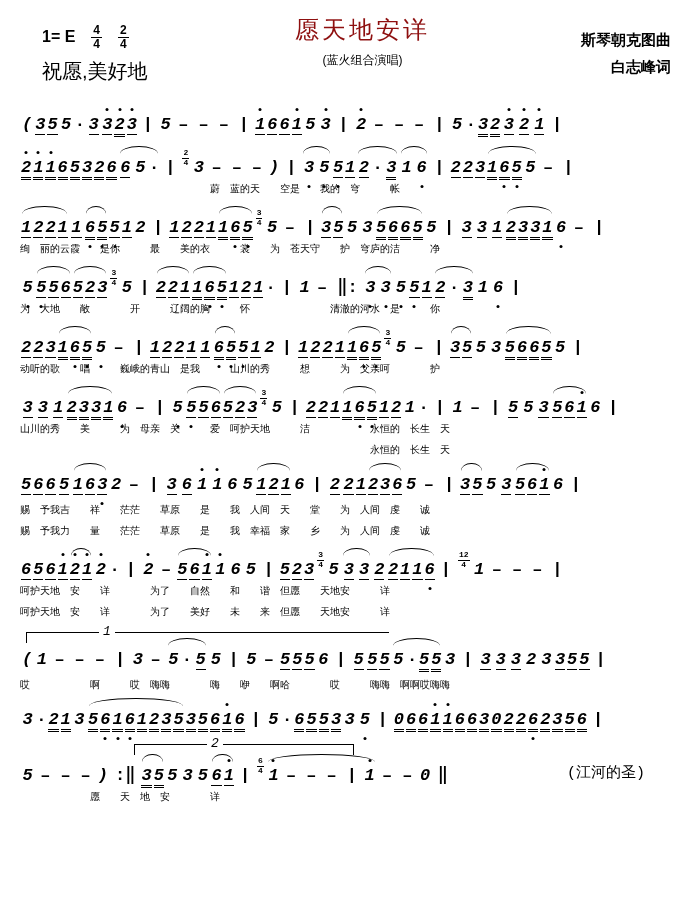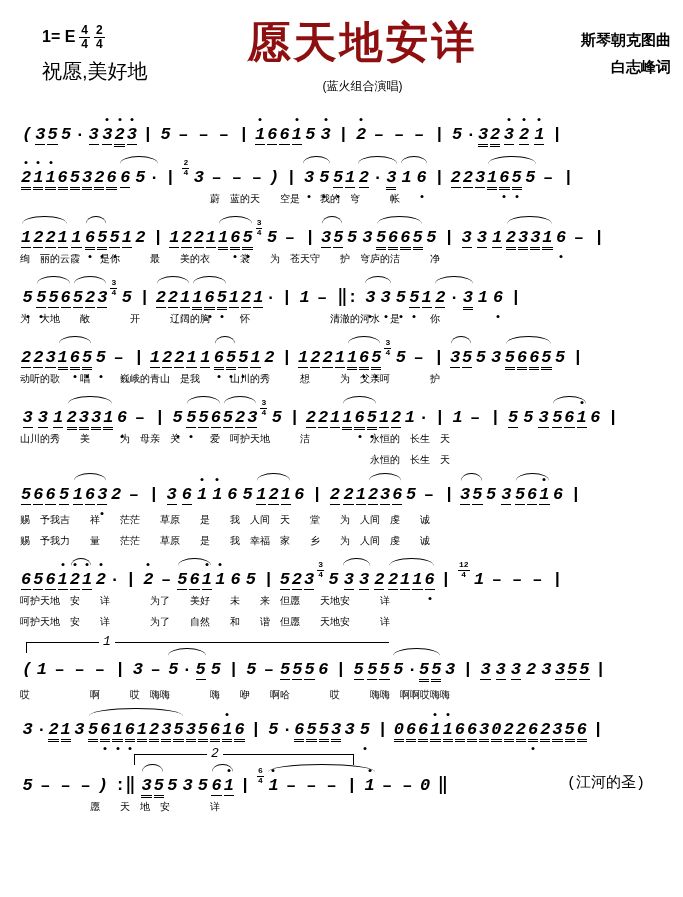--- a/index.html
+++ b/index.html
@@ -5,27 +5,27 @@
   html,body{margin:0;padding:0;background:#fff;}
   body{
     width:683px;height:897px;overflow:hidden;
     font-family:"Liberation Sans","DejaVu Sans",sans-serif;
     color:#000;
   }
   #sheet{padding:6px 12px 0 14px;}
   
   #hdr{display:flex;align-items:flex-start;margin-bottom:2px;}
   .hdr-left{width:168px;padding-top:18px;padding-left:28px;box-sizing:border-box;}
-  .keyline{font-weight:bold;font-size:16px;display:flex;align-items:center;gap:4px;}
+  .keyline{font-weight:bold;font-size:16px;display:flex;align-items:center;gap:16px;}
   .bigfrac{display:inline-block;text-align:center;font-size:12px;font-weight:bold;line-height:1.05;}
   .bigfrac i{display:block;font-style:normal;padding:0 2px;}
   .bigfrac i:first-child{border-bottom:1px solid #000;}
   .tempotext{font-size:20px;margin-top:8px;white-space:nowrap;}
   .hdr-center{flex:1;text-align:center;}
-  .title{font-size:43px;font-weight:bold;color:#8e0f0f;letter-spacing:3px;margin-top:8px;}
+  .title{font-size:24px;font-weight:normal;color:#8e0f0f;letter-spacing:3px;margin-top:8px;}
   .subtitle{font-size:12px;margin-top:6px;}
   .hdr-right{width:128px;text-align:right;padding-top:20px;font-size:15px;font-weight:bold;line-height:1.8;white-space:nowrap;}
   
   #score{margin-top:25px;font-family:Liberation Mono, monospace;}
   .sys{margin:0 0 9px 6px;white-space:nowrap;}
   .notes{line-height:30px;height:30px;}
   .note{position:relative;display:inline-block;margin:0 2.5px;}
   .note .val{font-weight:bold;font-style:italic;font-size:17px;}
   .note.ul .val{border-bottom:1.4px solid #000;}
   .note.ul2 .val{border-bottom:3px double #000;}
@@ -110,22 +110,22 @@
         <div class="lyr">山川的秀　　美　　　为　母亲　关　　　爱　呵护天地　　　洁　　　　　　永恒的　长生　天</div>
         <div class="lyr">　　　　　　　　　　　　　　　　　　　　　　　　　　　　　　　　　　　永恒的　长生　天</div>
       </div>
       <div class="sys">
         <div class="notes"><span class="grp"><span class="note ul"><b class="val">5</b></span><span class="note ul"><b class="val">6</b></span><span class="note ul"><b class="val">6</b></span></span><span class="note ul"><b class="val">5</b></span><span class="slur"><span class="grp"><span class="note ul"><b class="val">1</b></span><span class="note ul"><b class="val">6</b></span><span class="note ul db"><b class="val">3</b></span></span></span><span class="note"><b class="val">2</b></span><span class="dash">–</span><span class="bar">|</span><span class="note ul"><b class="val">3</b></span><span class="note ul"><b class="val">6</b></span><span class="note da"><b class="val">1</b></span><span class="note da"><b class="val">1</b></span><span class="note"><b class="val">6</b></span><span class="note"><b class="val">5</b></span><span class="slur"><span class="grp"><span class="note ul"><b class="val">1</b></span><span class="note ul"><b class="val">2</b></span><span class="note ul"><b class="val">1</b></span></span></span><span class="note"><b class="val">6</b></span><span class="bar">|</span><span class="note ul"><b class="val">2</b></span><span class="grp"><span class="note ul"><b class="val">2</b></span><span class="note ul"><b class="val">1</b></span></span><span class="slur"><span class="grp"><span class="note ul"><b class="val">2</b></span><span class="note ul"><b class="val">3</b></span><span class="note ul"><b class="val">6</b></span></span></span><span class="note"><b class="val">5</b></span><span class="dash">–</span><span class="bar">|</span><span class="slur"><span class="grp"><span class="note ul"><b class="val">3</b></span><span class="note ul"><b class="val">5</b></span></span></span><span class="note"><b class="val">5</b></span><span class="note ul"><b class="val">3</b></span><span class="slur"><span class="grp"><span class="note ul"><b class="val">5</b></span><span class="note ul"><b class="val">6</b></span><span class="note ul da"><b class="val">1</b></span></span></span><span class="note"><b class="val">6</b></span><span class="bar">|</span></div>
         <div class="lyr">赐　予我吉　　祥　　茫茫　　草原　　是　　我　人间　天　　堂　　为　人间　虔　　诚</div>
         <div class="lyr">赐　予我力　　量　　茫茫　　草原　　是　　我　幸福　家　　乡　　为　人间　虔　　诚</div>
       </div>
       <div class="sys">
         <div class="notes"><span class="grp"><span class="note ul"><b class="val">6</b></span><span class="note ul"><b class="val">5</b></span></span><span class="grp"><span class="note ul"><b class="val">6</b></span><span class="note ul da"><b class="val">1</b></span></span><span class="slur"><span class="grp"><span class="note ul da"><b class="val">2</b></span><span class="note ul da"><b class="val">1</b></span></span></span><span class="note da"><b class="val">2</b></span><span class="augdot">·</span><span class="bar">|</span><span class="note da"><b class="val">2</b></span><span class="dash">–</span><span class="slur"><span class="grp"><span class="note ul"><b class="val">5</b></span><span class="note ul"><b class="val">6</b></span><span class="note ul da"><b class="val">1</b></span></span></span><span class="note da"><b class="val">1</b></span><span class="note"><b class="val">6</b></span><span class="note"><b class="val">5</b></span><span class="bar">|</span><span class="grp"><span class="note ul"><b class="val">5</b></span><span class="note ul"><b class="val">2</b></span><span class="note ul"><b class="val">3</b></span></span><span class="tsfrac"><i>3</i><i>4</i></span><span class="note"><b class="val">5</b></span><span class="slur"><span class="note ul"><b class="val">3</b></span><span class="note ul"><b class="val">3</b></span></span><span class="note ul"><b class="val">2</b></span><span class="slur"><span class="grp"><span class="note ul"><b class="val">2</b></span><span class="note ul"><b class="val">1</b></span><span class="note ul"><b class="val">1</b></span><span class="note ul db"><b class="val">6</b></span></span></span><span class="bar">|</span><span class="tsfrac"><i>12</i><i>4</i></span><span class="note"><b class="val">1</b></span><span class="dash">–</span><span class="dash">–</span><span class="dash">–</span><span class="bar">|</span></div>
+        <div class="lyr">呵护天地　安　　详　　　　为了　　自然　　和　　谐　但愿　　天地安　　　详</div>
         <div class="lyr">呵护天地　安　　详　　　　为了　　美好　　未　　来　但愿　　天地安　　　详</div>
-        <div class="lyr">呵护天地　安　　详　　　　为了　　自然　　和　　谐　但愿　　天地安　　　详</div>
       </div>
       <div class="volta v1">
         <span class="vlabel">1</span>
       </div>
       <div class="sys">
         <div class="notes"><span class="paren">(</span><span class="note"><b class="val">1</b></span><span class="dash">–</span><span class="dash">–</span><span class="dash">–</span><span class="bar">|</span><span class="note"><b class="val">3</b></span><span class="dash">–</span><span class="slur"><span class="note"><b class="val">5</b></span><span class="augdot">·</span><span class="note ul"><b class="val">5</b></span></span><span class="note"><b class="val">5</b></span><span class="bar">|</span><span class="note"><b class="val">5</b></span><span class="dash">–</span><span class="grp"><span class="note ul"><b class="val">5</b></span><span class="note ul"><b class="val">5</b></span><span class="note ul"><b class="val">5</b></span></span><span class="note"><b class="val">6</b></span><span class="bar">|</span><span class="note ul"><b class="val">5</b></span><span class="grp"><span class="note ul"><b class="val">5</b></span><span class="note ul"><b class="val">5</b></span></span><span class="slur"><span class="note"><b class="val">5</b></span><span class="augdot">·</span><span class="grp"><span class="note ul2"><b class="val">5</b></span><span class="note ul2"><b class="val">5</b></span></span></span><span class="note"><b class="val">3</b></span><span class="bar">|</span><span class="note ul"><b class="val">3</b></span><span class="note ul"><b class="val">3</b></span><span class="note ul"><b class="val">3</b></span><span class="note"><b class="val">2</b></span><span class="note"><b class="val">3</b></span><span class="grp"><span class="note ul"><b class="val">3</b></span><span class="note ul"><b class="val">5</b></span><span class="note ul"><b class="val">5</b></span></span><span class="bar">|</span></div>
         <div class="lyr">哎　　　　　　啊　　　哎　嗨嗨　　　　嗨　　咿　　啊哈　　　　哎　　　嗨嗨　啊啊哎嗨嗨</div>
       </div>
       <div class="sys">
         <div class="notes"><span class="note"><b class="val">3</b></span><span class="augdot">·</span><span class="grp"><span class="note ul2"><b class="val">2</b></span><span class="note ul2"><b class="val">1</b></span></span><span class="note"><b class="val">3</b></span><span class="slur"><span class="grp"><span class="note ul2"><b class="val">5</b></span><span class="note ul2 db"><b class="val">6</b></span><span class="note ul2 db"><b class="val">1</b></span><span class="note ul2 db"><b class="val">6</b></span><span class="note ul2"><b class="val">1</b></span><span class="note ul2"><b class="val">2</b></span><span class="note ul2"><b class="val">3</b></span><span class="note ul2"><b class="val">5</b></span></span></span><span class="grp"><span class="note ul2"><b class="val">3</b></span><span class="note ul2"><b class="val">5</b></span><span class="note ul2"><b class="val">6</b></span><span class="note ul2 da"><b class="val">1</b></span><span class="note ul2"><b class="val">6</b></span></span><span class="bar">|</span><span class="note"><b class="val">5</b></span><span class="augdot">·</span><span class="grp"><span class="note ul2"><b class="val">6</b></span><span class="note ul2"><b class="val">5</b></span></span><span class="grp"><span class="note ul2"><b class="val">5</b></span><span class="note ul2"><b class="val">3</b></span></span><span class="note"><b class="val">3</b></span><span class="note db"><b class="val">5</b></span><span class="bar">|</span><span class="grp"><span class="note ul2"><b class="val">0</b></span><span class="note ul2"><b class="val">6</b></span><span class="note ul2"><b class="val">6</b></span><span class="note ul2 da"><b class="val">1</b></span></span><span class="grp"><span class="note ul2 da"><b class="val">1</b></span><span class="note ul2"><b class="val">6</b></span><span class="note ul2"><b class="val">6</b></span><span class="note ul2"><b class="val">3</b></span></span><span class="grp"><span class="note ul2"><b class="val">0</b></span><span class="note ul2"><b class="val">2</b></span><span class="note ul2"><b class="val">2</b></span><span class="note ul2 db"><b class="val">6</b></span></span><span class="grp"><span class="note ul2"><b class="val">2</b></span><span class="note ul2"><b class="val">3</b></span><span class="note ul2"><b class="val">5</b></span><span class="note ul2"><b class="val">6</b></span></span><span class="bar">|</span></div>

